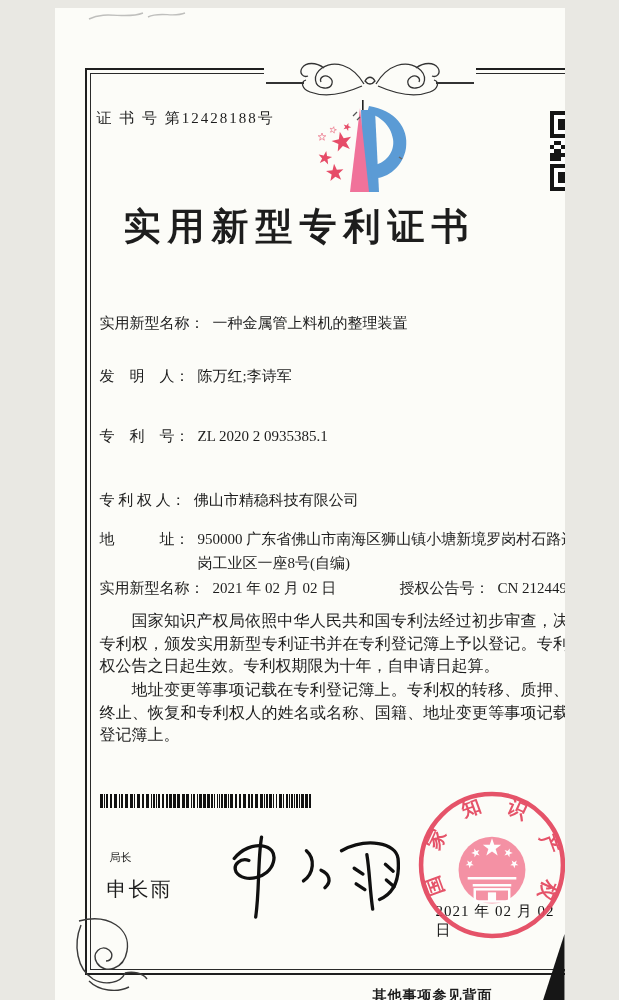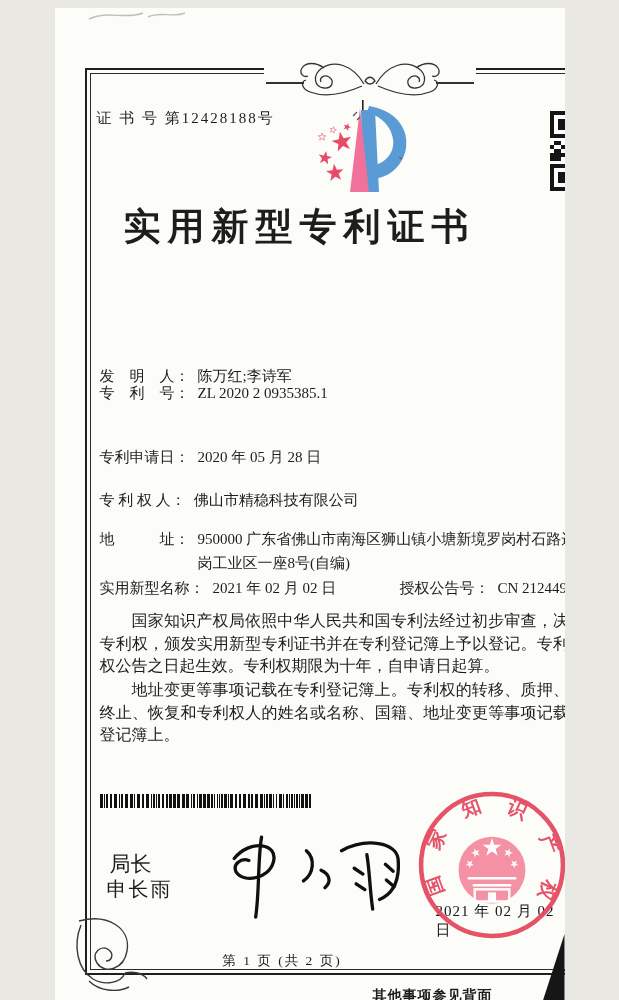--- a/index.html
+++ b/index.html
@@ -18,21 +18,21 @@
   .title{position:absolute;left:0;right:20px;top:194px;text-align:center;font-size:37px;font-weight:bold;letter-spacing:7px;}
   .row{position:absolute;left:45px;font-size:15px;line-height:24px;white-space:nowrap;}
   .row .lab{display:inline-block;}
   .row .val{margin-left:8px;}
   .row-addr{white-space:normal;width:520px;display:flex;}
   .row-addr .lab{flex:0 0 auto;}
   .row-addr .val{width:402px;}
   .grant-pair2{position:absolute;left:300px;top:0;white-space:nowrap;text-align:center;}
   .para{position:absolute;left:45px;width:518px;font-size:16px;line-height:22.5px;text-indent:2em;text-align:justify;}
   .barcode{position:absolute;left:45px;top:786px;width:215px;height:14px;}
-  .director-role{position:absolute;left:55px;top:842px;font-size:21px;font-family:Liberation Sans, sans-serif;}
+  .director-role{position:absolute;left:55px;top:842px;font-size:11px;font-family:Liberation Sans, sans-serif;}
   .director-name{position:absolute;left:52px;top:868px;font-size:20px;font-family:"Liberation Sans","DejaVu Sans",sans-serif;letter-spacing:2px;}
   .signature{position:absolute;left:150px;top:820px;width:195px;height:100px;}
   .seal{position:absolute;left:361px;top:781px;width:152px;height:152px;z-index:3;opacity:.93;}
   .seal-date{position:absolute;left:381px;top:894px;font-size:15px;letter-spacing:1px;z-index:2;color:#141414;}
   .page-no{position:absolute;left:0;right:55px;top:944px;text-align:center;font-size:13.5px;letter-spacing:2px;}
   .footer-note{position:absolute;left:318px;top:979px;font-size:14px;letter-spacing:1px;font-weight:bold;}
   .flourish{position:absolute;}
   .fl-bl{left:14px;top:903px;width:80px;height:85px;}
   .fl-br{left:500px;top:868px;width:108px;height:118px;}
   .scribble{position:absolute;left:30px;top:0;width:110px;height:15px;opacity:.45;}
@@ -225,28 +225,28 @@
         <rect x="14" y="0" width="7" height="7" fill="#151515"></rect>
         <rect x="15" y="1" width="5" height="5" fill="#ffffff"></rect>
         <rect x="16" y="2" width="3" height="3" fill="#151515"></rect>
         <rect x="0" y="14" width="7" height="7" fill="#151515"></rect>
         <rect x="1" y="15" width="5" height="5" fill="#ffffff"></rect>
         <rect x="2" y="16" width="3" height="3" fill="#151515"></rect>
       </svg></div>
 
   <div class="title">实用新型专利证书</div>
 
+  <div class="row" style="top:303px">
+    <span class="lab">实用新型名称：</span><span class="val">一种金属管上料机的整理装置</span>
+  </div>
   <div class="row" style="top:356px">
     <span class="lab">发　明　人：</span><span class="val">陈万红;李诗军</span>
   </div>
-  <div class="row" style="top:373px">
+  <div class="row" style="top:416px">
     <span class="lab">专　利　号：</span><span class="val">ZL 2020 2 0935385.1</span>
-  </div>
-  <div class="row" style="top:437px">
-    <span class="lab">专利申请日：</span><span class="val">2020 年 05 月 28 日</span>
   </div>
   <div class="row" style="top:480px">
     <span class="lab">专 利 权 人：</span><span class="val">佛山市精稳科技有限公司</span>
   </div>
   <div class="row row-addr" style="top:519px">
     <span class="lab">地　　　址：</span>
       <span class="val">950000 广东省佛山市南海区狮山镇小塘新境罗岗村石路边罗岗工业区一座8号(自编)</span>
   </div>
 
   <div class="row" style="top:568px;width:540px">
@@ -356,21 +356,20 @@
         <use href="#star5" transform="translate(97,74) scale(0.42) rotate(35)"></use>
       </g>
       <g stroke="#ffffff" fill="none" stroke-width="2.4">
         <path d="M51,88 H99 M56,95 H94"></path>
         <rect x="58" y="99" width="34" height="12"></rect>
       </g>
       <rect x="71" y="102" width="8" height="9" fill="#ffffff"></rect>
     </g>
   </svg>
 
-  <div class="page-no">第 1 页 (共 2 页)</div>
 
   <svg class="flourish fl-bl" viewBox="0 0 80 85">
     <g stroke="#3a3a3a" stroke-width="1.4" fill="none">
       <path d="M10,10 C40,2 62,18 58,40 C55,58 36,64 28,52 C22,42 32,33 40,39 C45,43 43,50 37,50"></path>
       <path d="M12,14 C4,34 8,58 24,68 C36,75 52,72 56,62"></path>
       <path d="M56,62 C64,60 74,62 78,68"></path>
       <path d="M20,70 C30,80 48,82 60,76"></path>
     </g>
   </svg>
   <svg class="flourish fl-br" viewBox="0 0 108 118">

